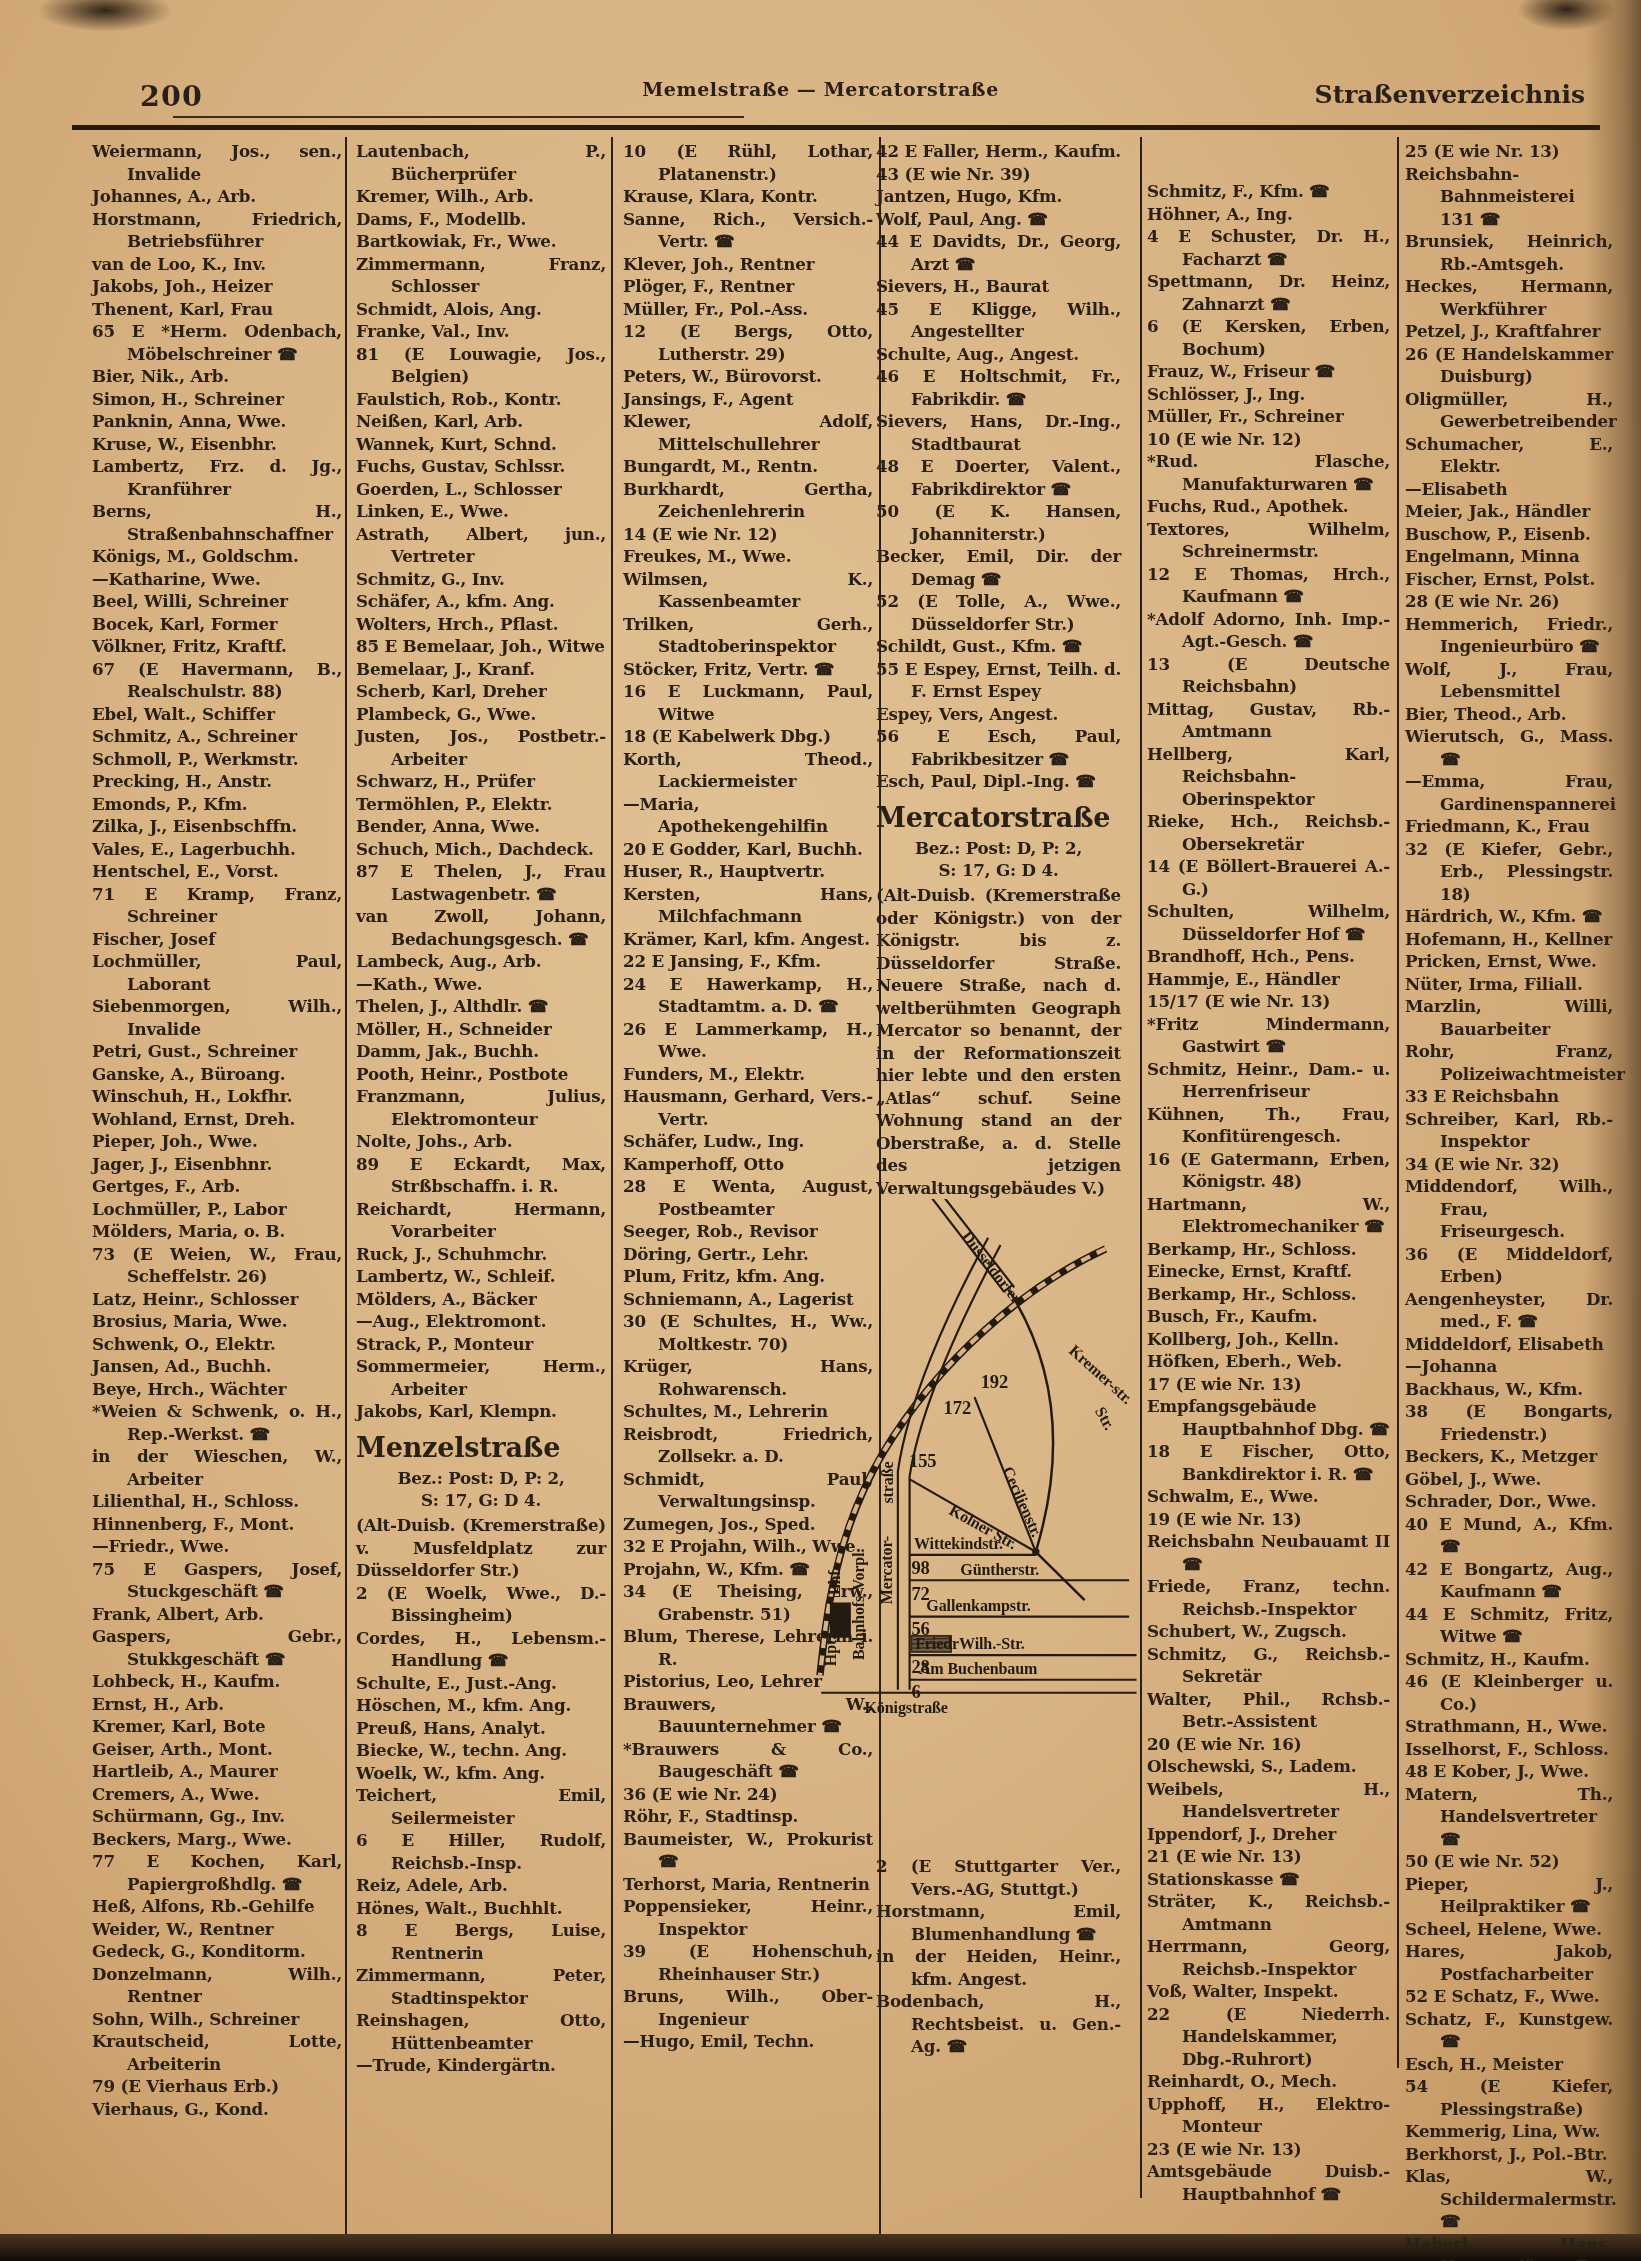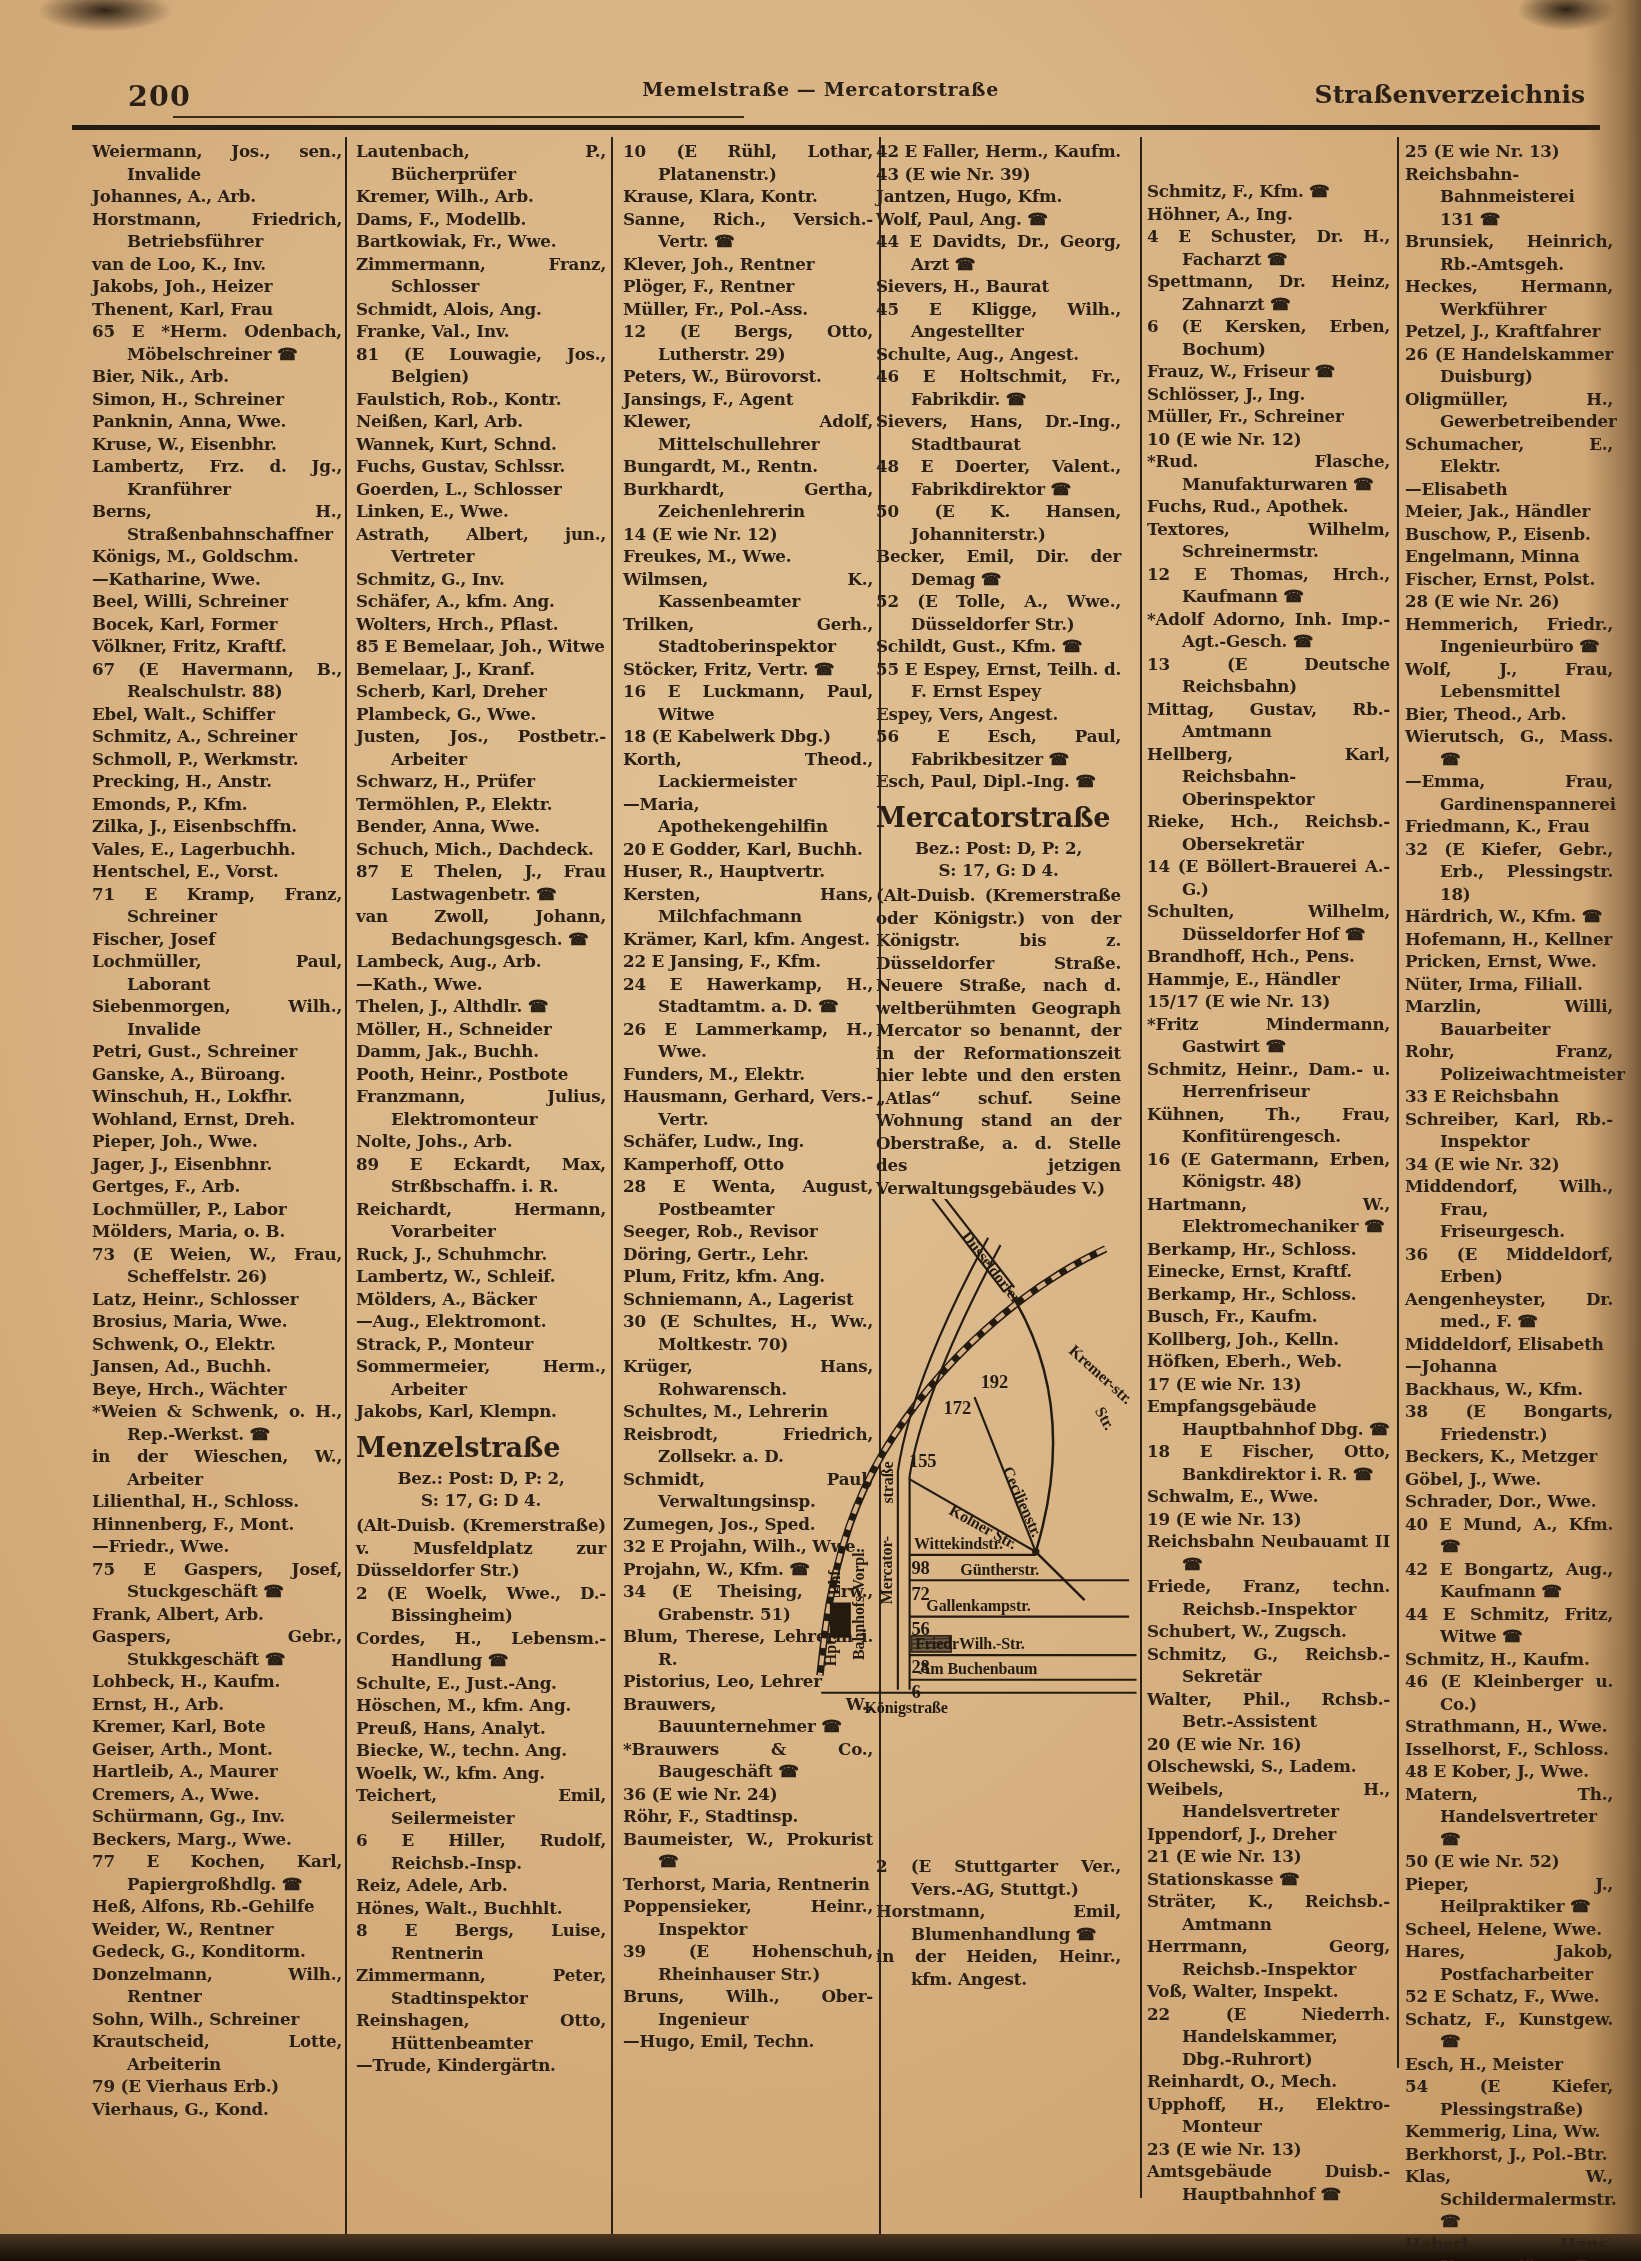--- a/index.html
+++ b/index.html
@@ -4,21 +4,21 @@
 <style>
   html,body{margin:0;padding:0;background:#17100a;}
   .page{position:relative;width:1641px;height:2261px;overflow:hidden;
     background:radial-gradient(ellipse at 45% 38%, #e0c194 0%, #d9b485 45%, #cfa573 76%, #ba8e58 100%);
     font-family:"DejaVu Serif",serif;font-weight:bold;color:#2b2016;}
   .binding{position:absolute;top:0;right:0;width:56px;height:100%;
     background:linear-gradient(to right, rgba(0,0,0,0) 0%, rgba(73,48,22,.38) 70%, rgba(40,24,8,.55) 100%);pointer-events:none;}
   .bottom-edge{position:absolute;left:0;right:0;bottom:0;height:27px;
     background:linear-gradient(#4a3520, #130d06);}
   .smudge{position:absolute;border-radius:50%;background:radial-gradient(rgba(20,12,5,.85), rgba(20,12,5,0) 70%);}
-  .pagenum{position:absolute;left:128px;top:79px;font-size:28.5px;letter-spacing:1.2px;}
+  .pagenum{position:absolute;left:140px;top:79px;font-size:28.5px;letter-spacing:1.2px;}
   .htitle{position:absolute;left:0;width:100%;top:78px;text-align:center;font-size:19px;letter-spacing:0.6px;}
   .hright{position:absolute;right:56px;top:80px;font-size:25px;}
   .rule{position:absolute;left:72px;right:41px;top:125px;height:5px;background:#241b10;}
   .rule2{position:absolute;left:173px;right:897px;top:116px;height:1.9px;background:#3a2c1b;}
   .sep{position:absolute;top:137px;width:1.9px;background:#2b2016;}
   .col{position:absolute;top:140px;font-size:16.7px;line-height:22.5px;text-align:justify;letter-spacing:-0.2px;}
   .e{padding-left:35px;text-indent:-35px;}
   .h{text-align:left;font-size:27px;line-height:27px;padding:11px 0 6.2px;}
   .b{text-align:center;white-space:pre-line;padding-bottom:2.5px;}
   .n{text-align:justify;}
@@ -325,20 +325,21 @@
   <text class="mapnum" x="156" y="606">98</text>
   <text class="mapnum" x="156" y="648">72</text>
   <text class="mapnum" x="156" y="704">56</text>
   <text class="mapnum" x="156" y="766">28</text>
   <text class="mapnum" x="156" y="806">6</text>
 </svg>
       </div>
       <div class="e">2 (E Stuttgarter Ver., Vers.-AG, Stuttgt.)</div>
       <div class="e">Horstmann, Emil, Blumenhandlung ☎</div>
       <div class="e">in der Heiden, Heinr., kfm. Angest.</div>
+      <div class="e">Bodenbach, H., Rechtsbeist. u. Gen.-Ag. ☎</div>
     </div>
     <div class="col" style="left: 1147px; width: 243px; margin-top: 40px;">
       <div class="e">Schmitz, F., Kfm. ☎</div>
       <div class="e">Höhner, A., Ing.</div>
       <div class="e">4 E Schuster, Dr. H., Facharzt ☎</div>
       <div class="e">Spettmann, Dr. Heinz, Zahnarzt ☎</div>
       <div class="e">6 (E Kersken, Erben, Bochum)</div>
       <div class="e">Frauz, W., Friseur ☎</div>
       <div class="e">Schlösser, J., Ing.</div>
       <div class="e">Müller, Fr., Schreiner</div>

